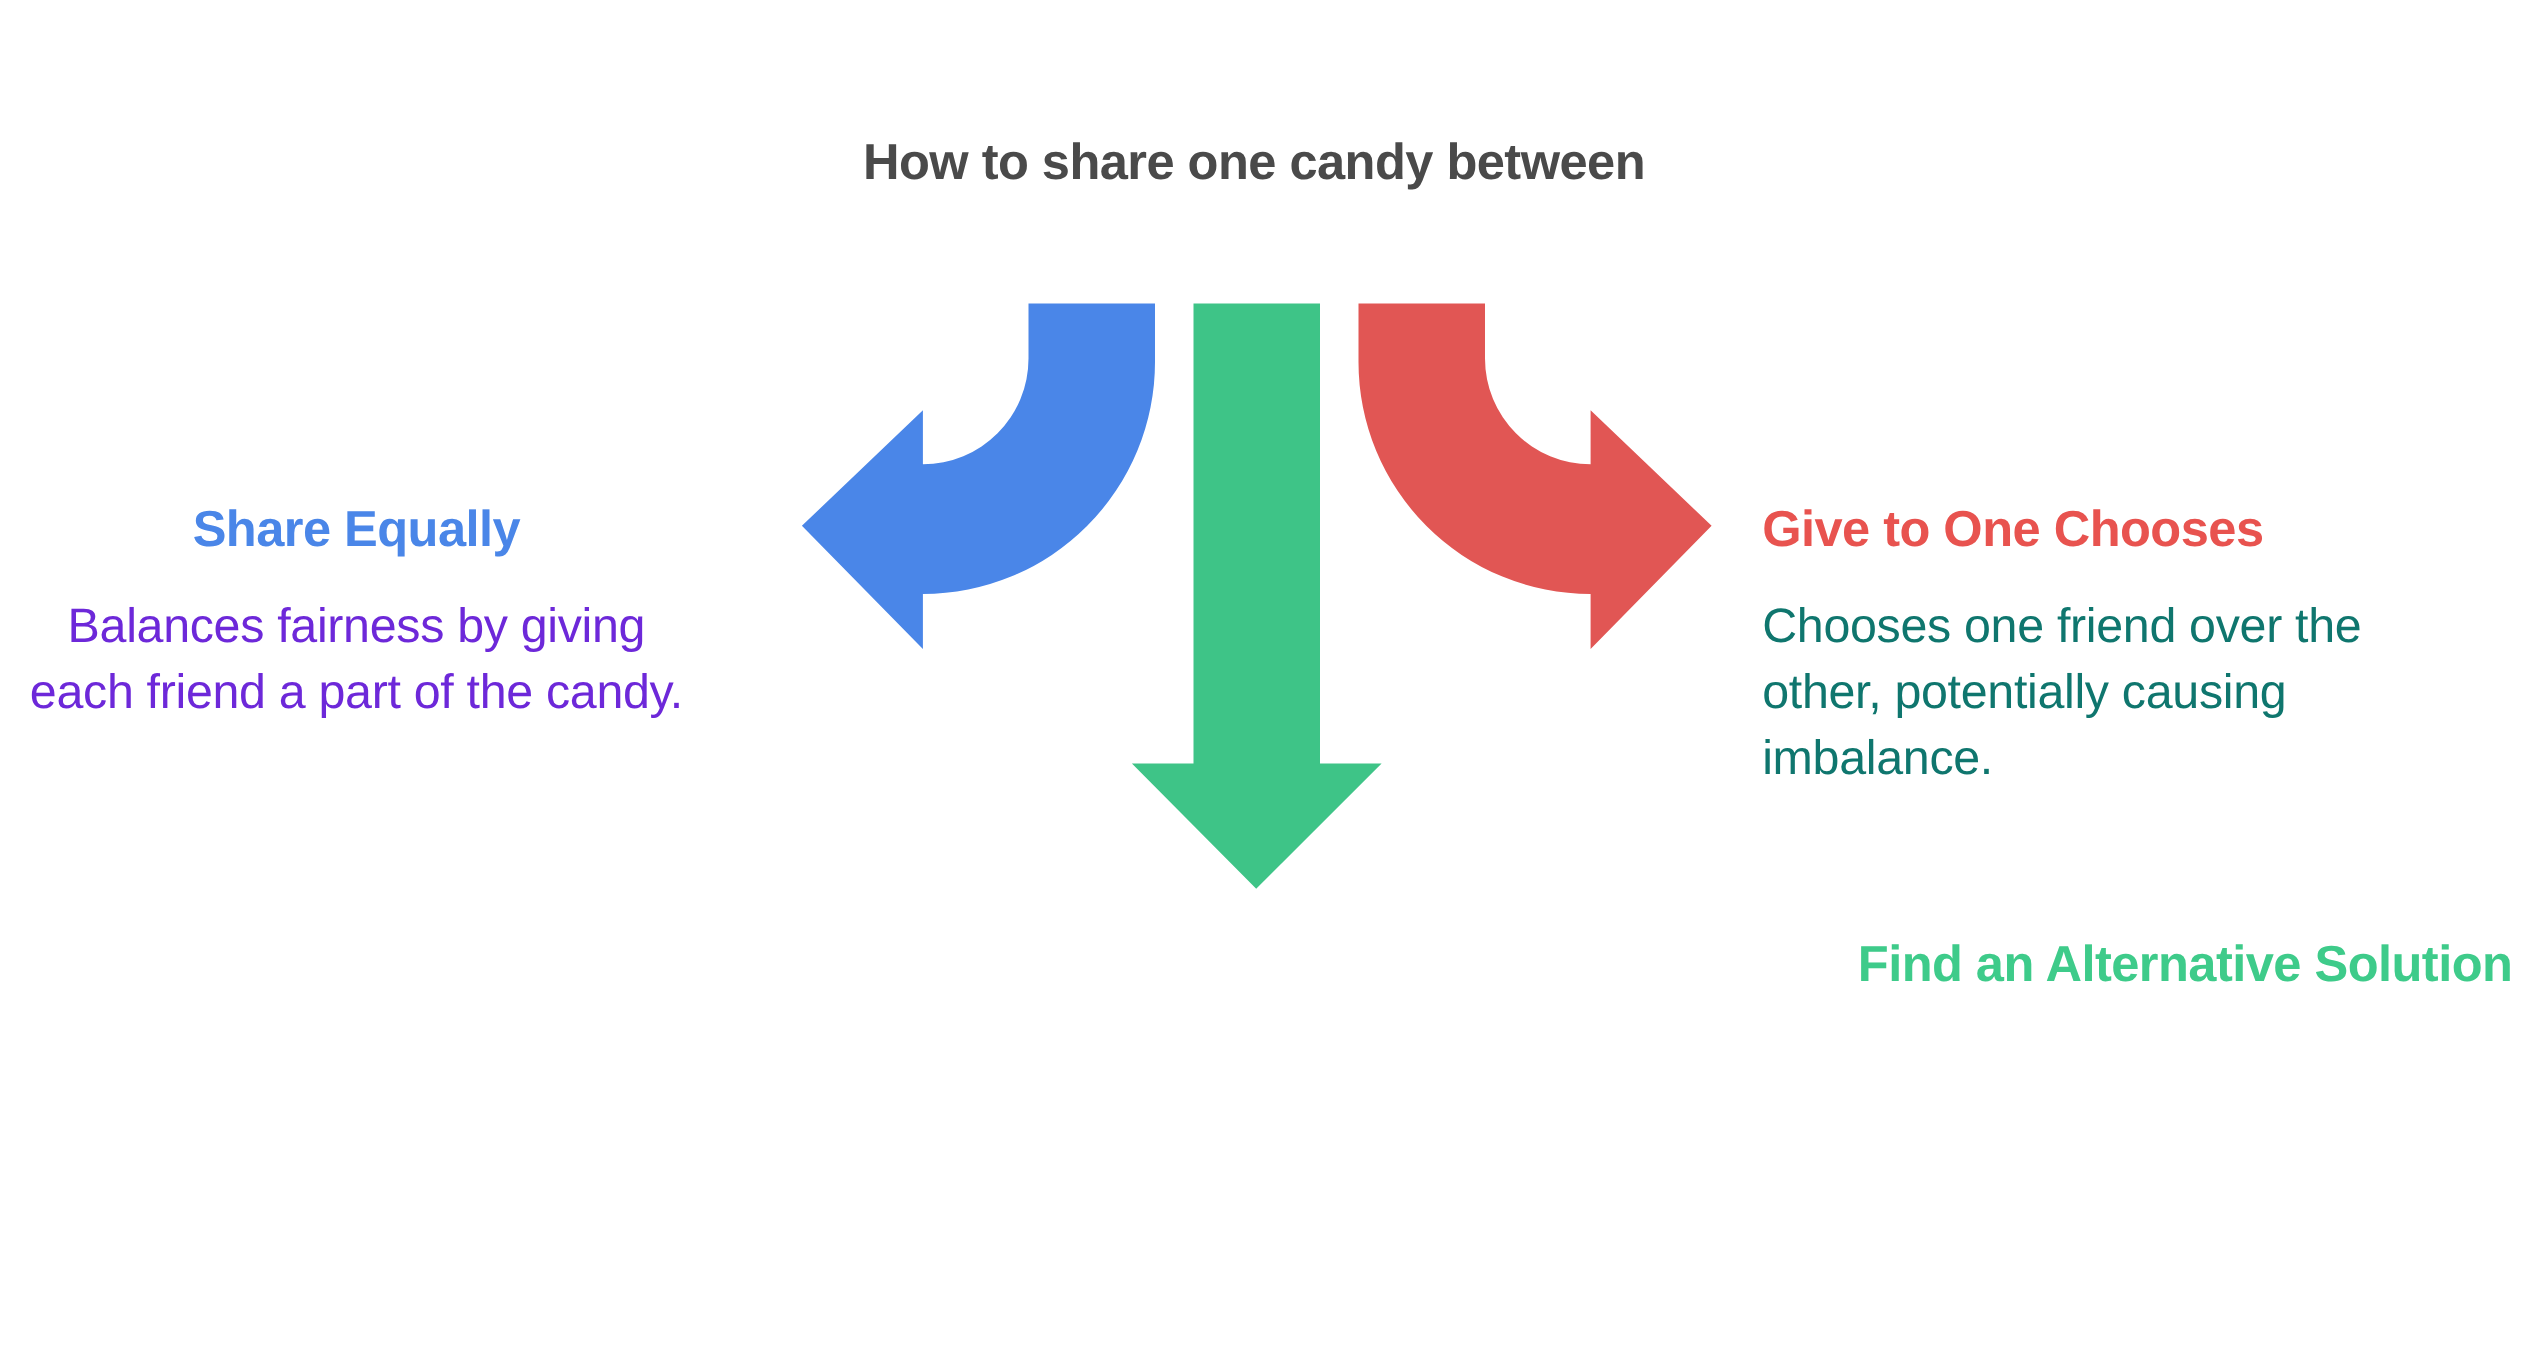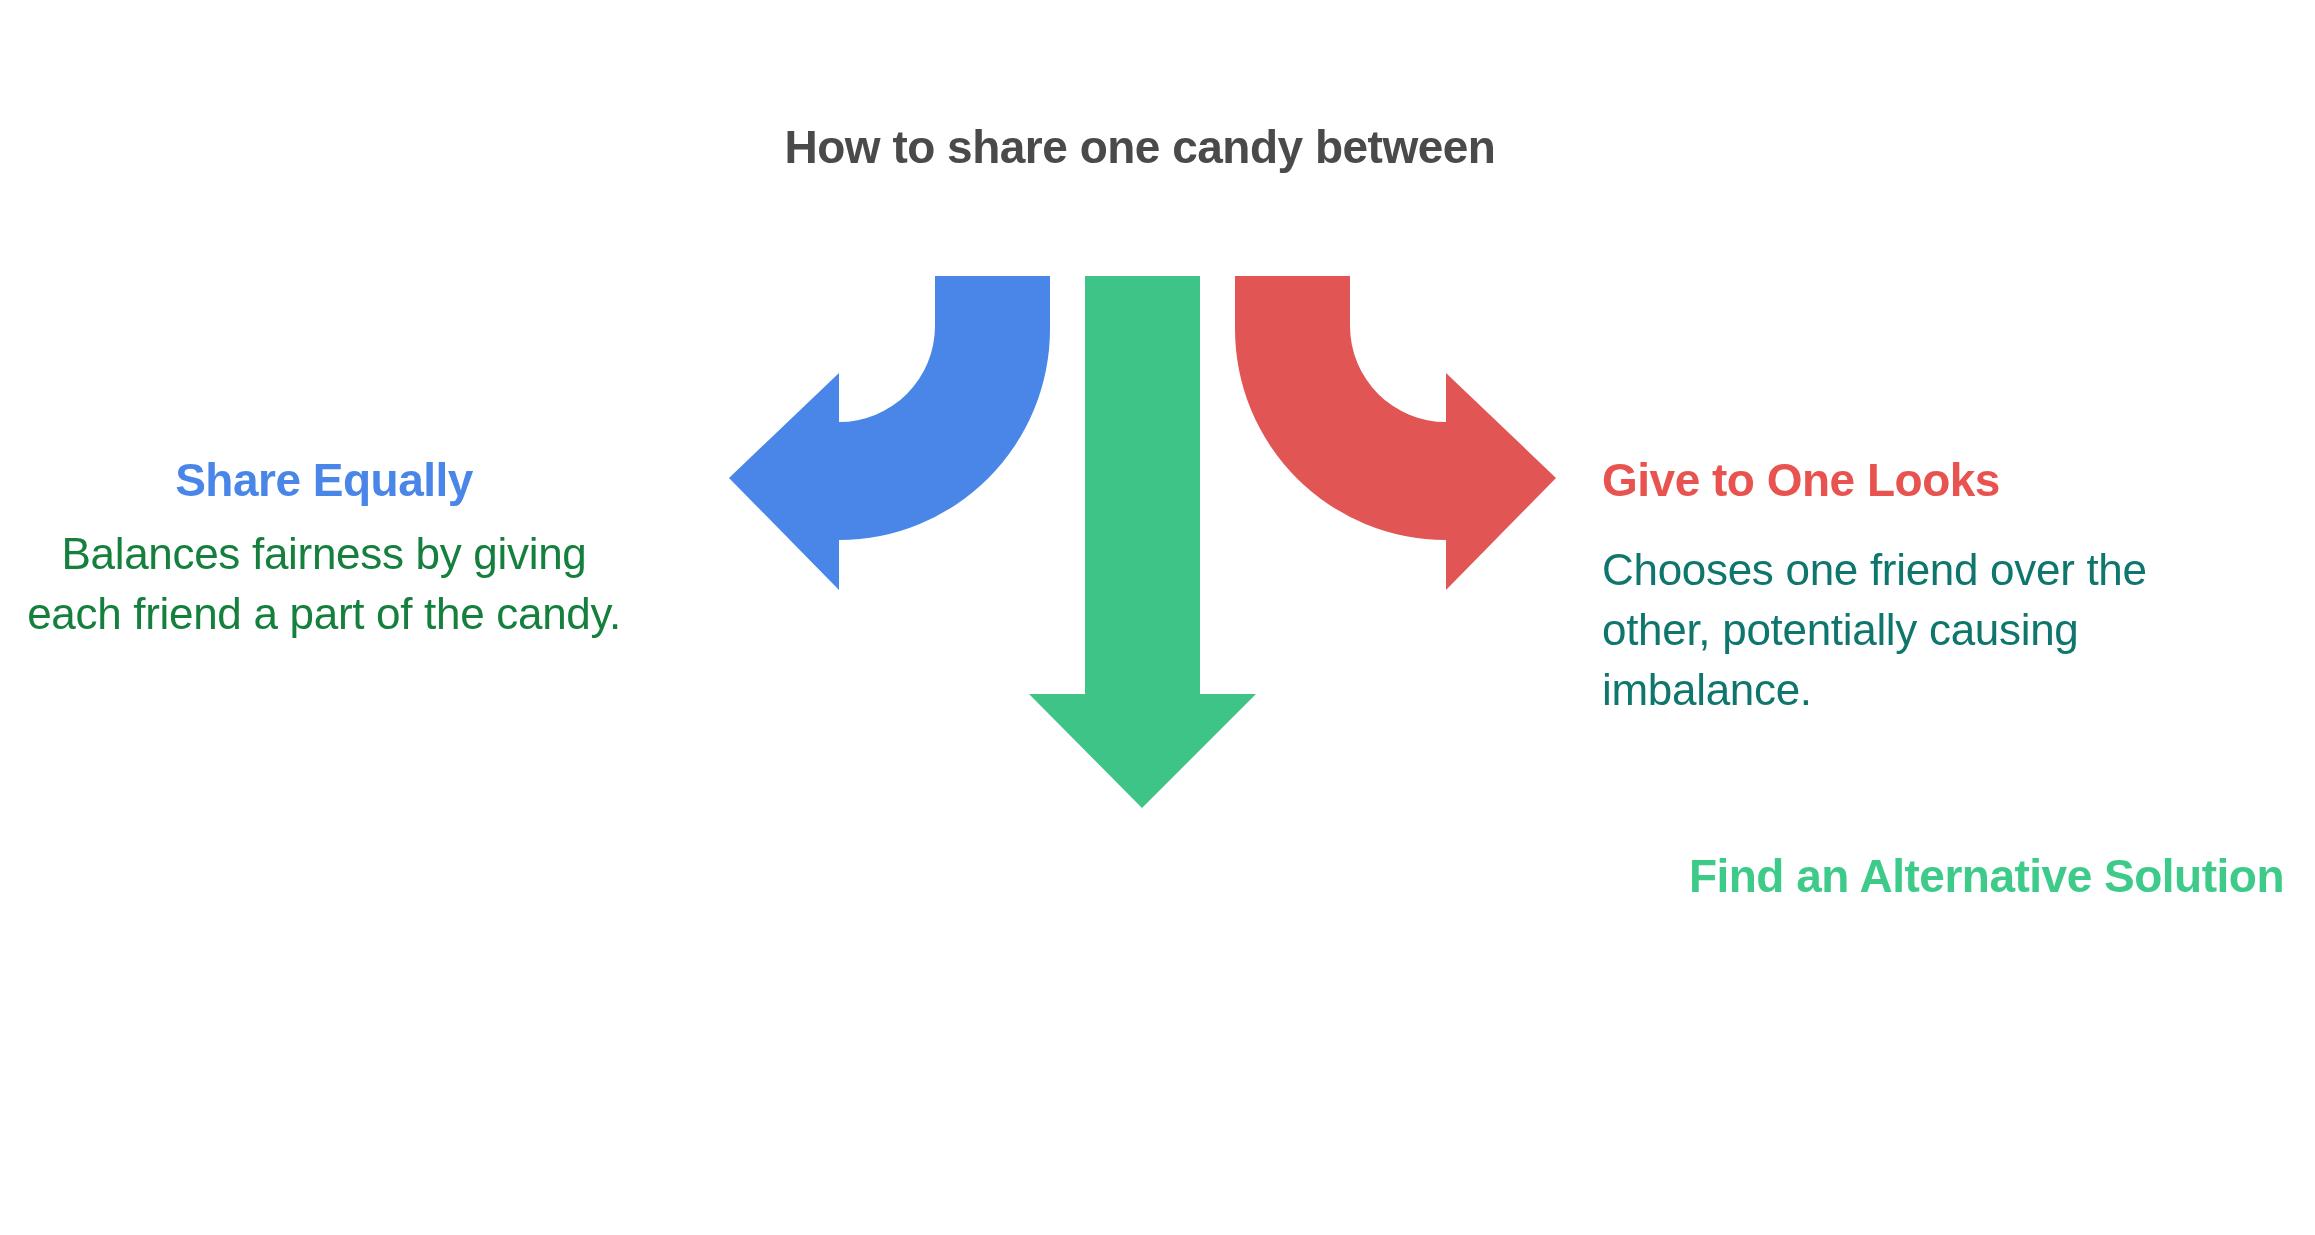--- a/index.html
+++ b/index.html
@@ -55,21 +55,21 @@
   }
 
   .block-left {
     position: absolute;
     top: 452px;
     right: 1691px;
     width: 600px;
     text-align: center;
   }
   .block-left h2 { color: #4a86e8; }
-  .block-left p  { color: #15803d; margin-top: 16px; }
+  .block-left p  { color: #6d28d9; }
 
   .block-right {
     position: absolute;
     top: 452px;
     left: 1602px;
     width: 630px;
     text-align: left;
   }
   .block-right h2 { color: #e8534f; }
   .block-right p  { color: #0f766e; }
@@ -100,19 +100,19 @@
   <path class="arrow-green" d="M1085,276 L1200,276 L1200,694 L1256,694 L1142,808 L1029,694 L1085,694 Z" fill="#3ec487"></path>
   <path class="arrow-red" d="M1350,276 L1235,276 L1235,329 A211,211 0 0 0 1446,540 L1446,590 L1556,478 L1446,373 L1446,422 A96,96 0 0 1 1350,326 Z" fill="#e15654"></path>
 </svg>
 
 <div class="block block-left">
   <h2>Share Equally</h2>
   <p>Balances fairness by giving each friend a part of the candy.</p>
 </div>
 
 <div class="block block-right">
-  <h2>Give to One Looks</h2>
+  <h2>Give to One Chooses</h2>
   <p>Chooses one friend over the other, potentially causing imbalance.</p>
 </div>
 
 <div class="block block-bottom">
   <h2>Find an Alternative Solution</h2>
 </div>
 
 </body></html>

